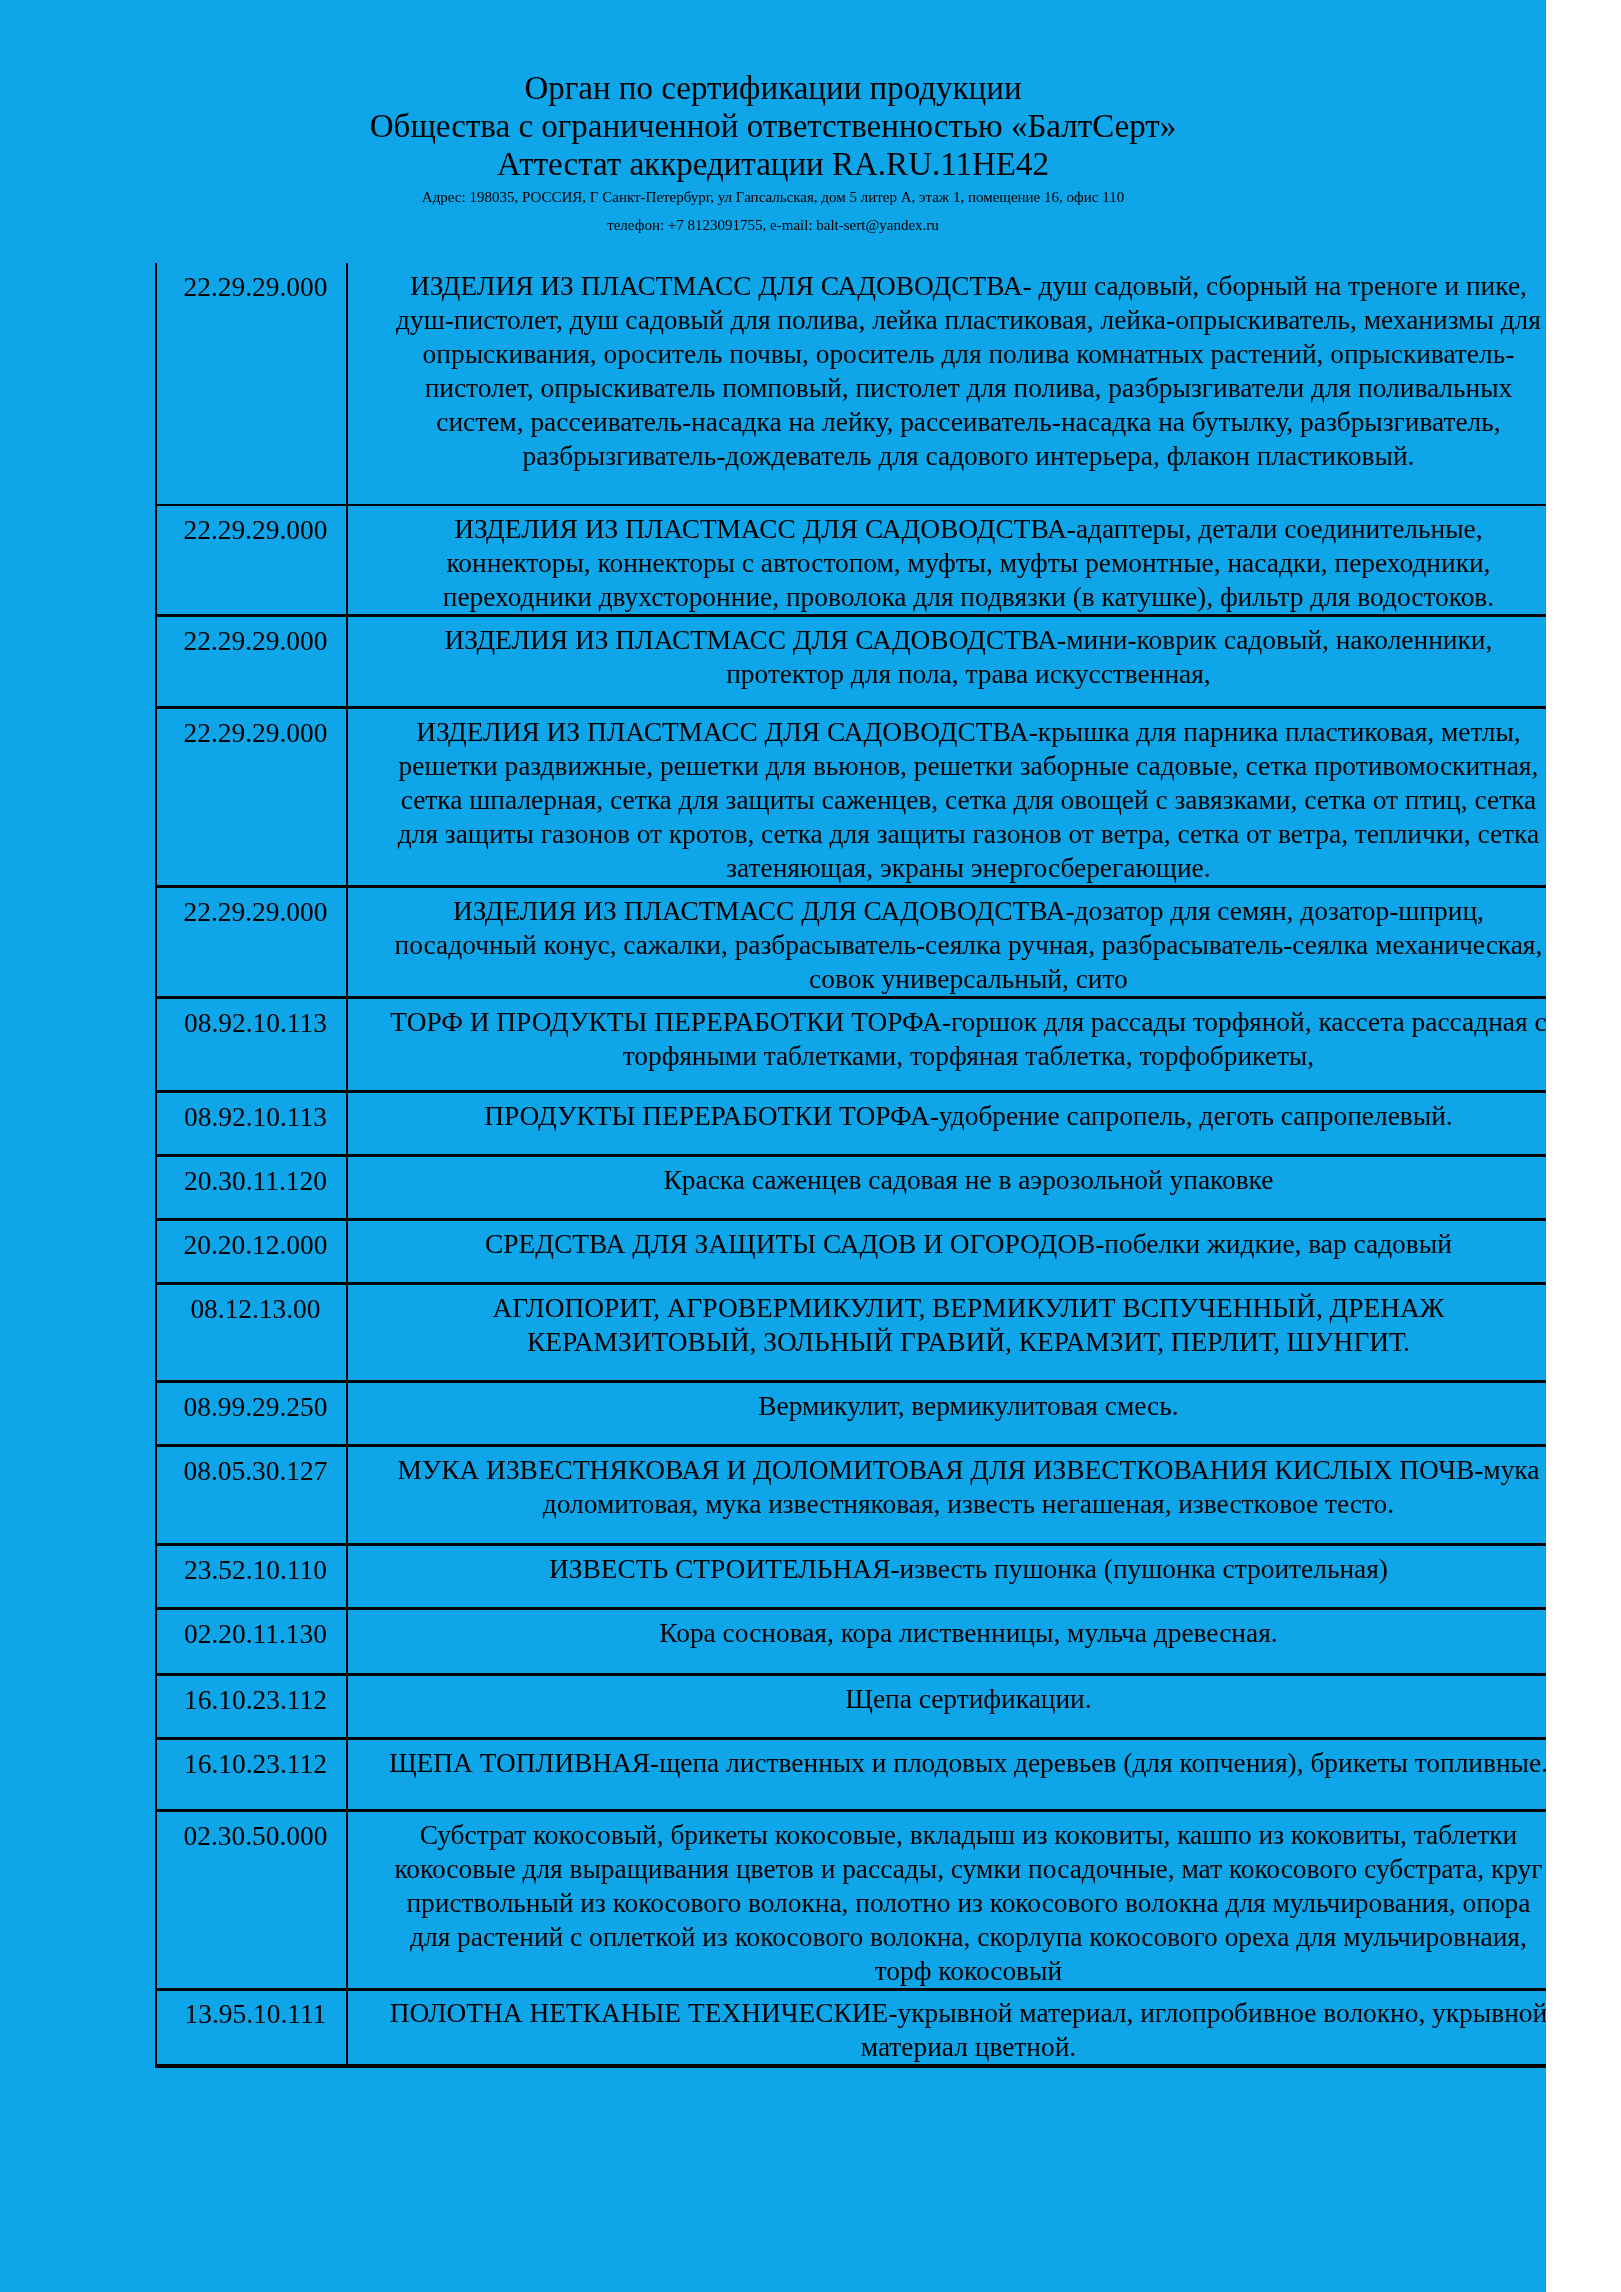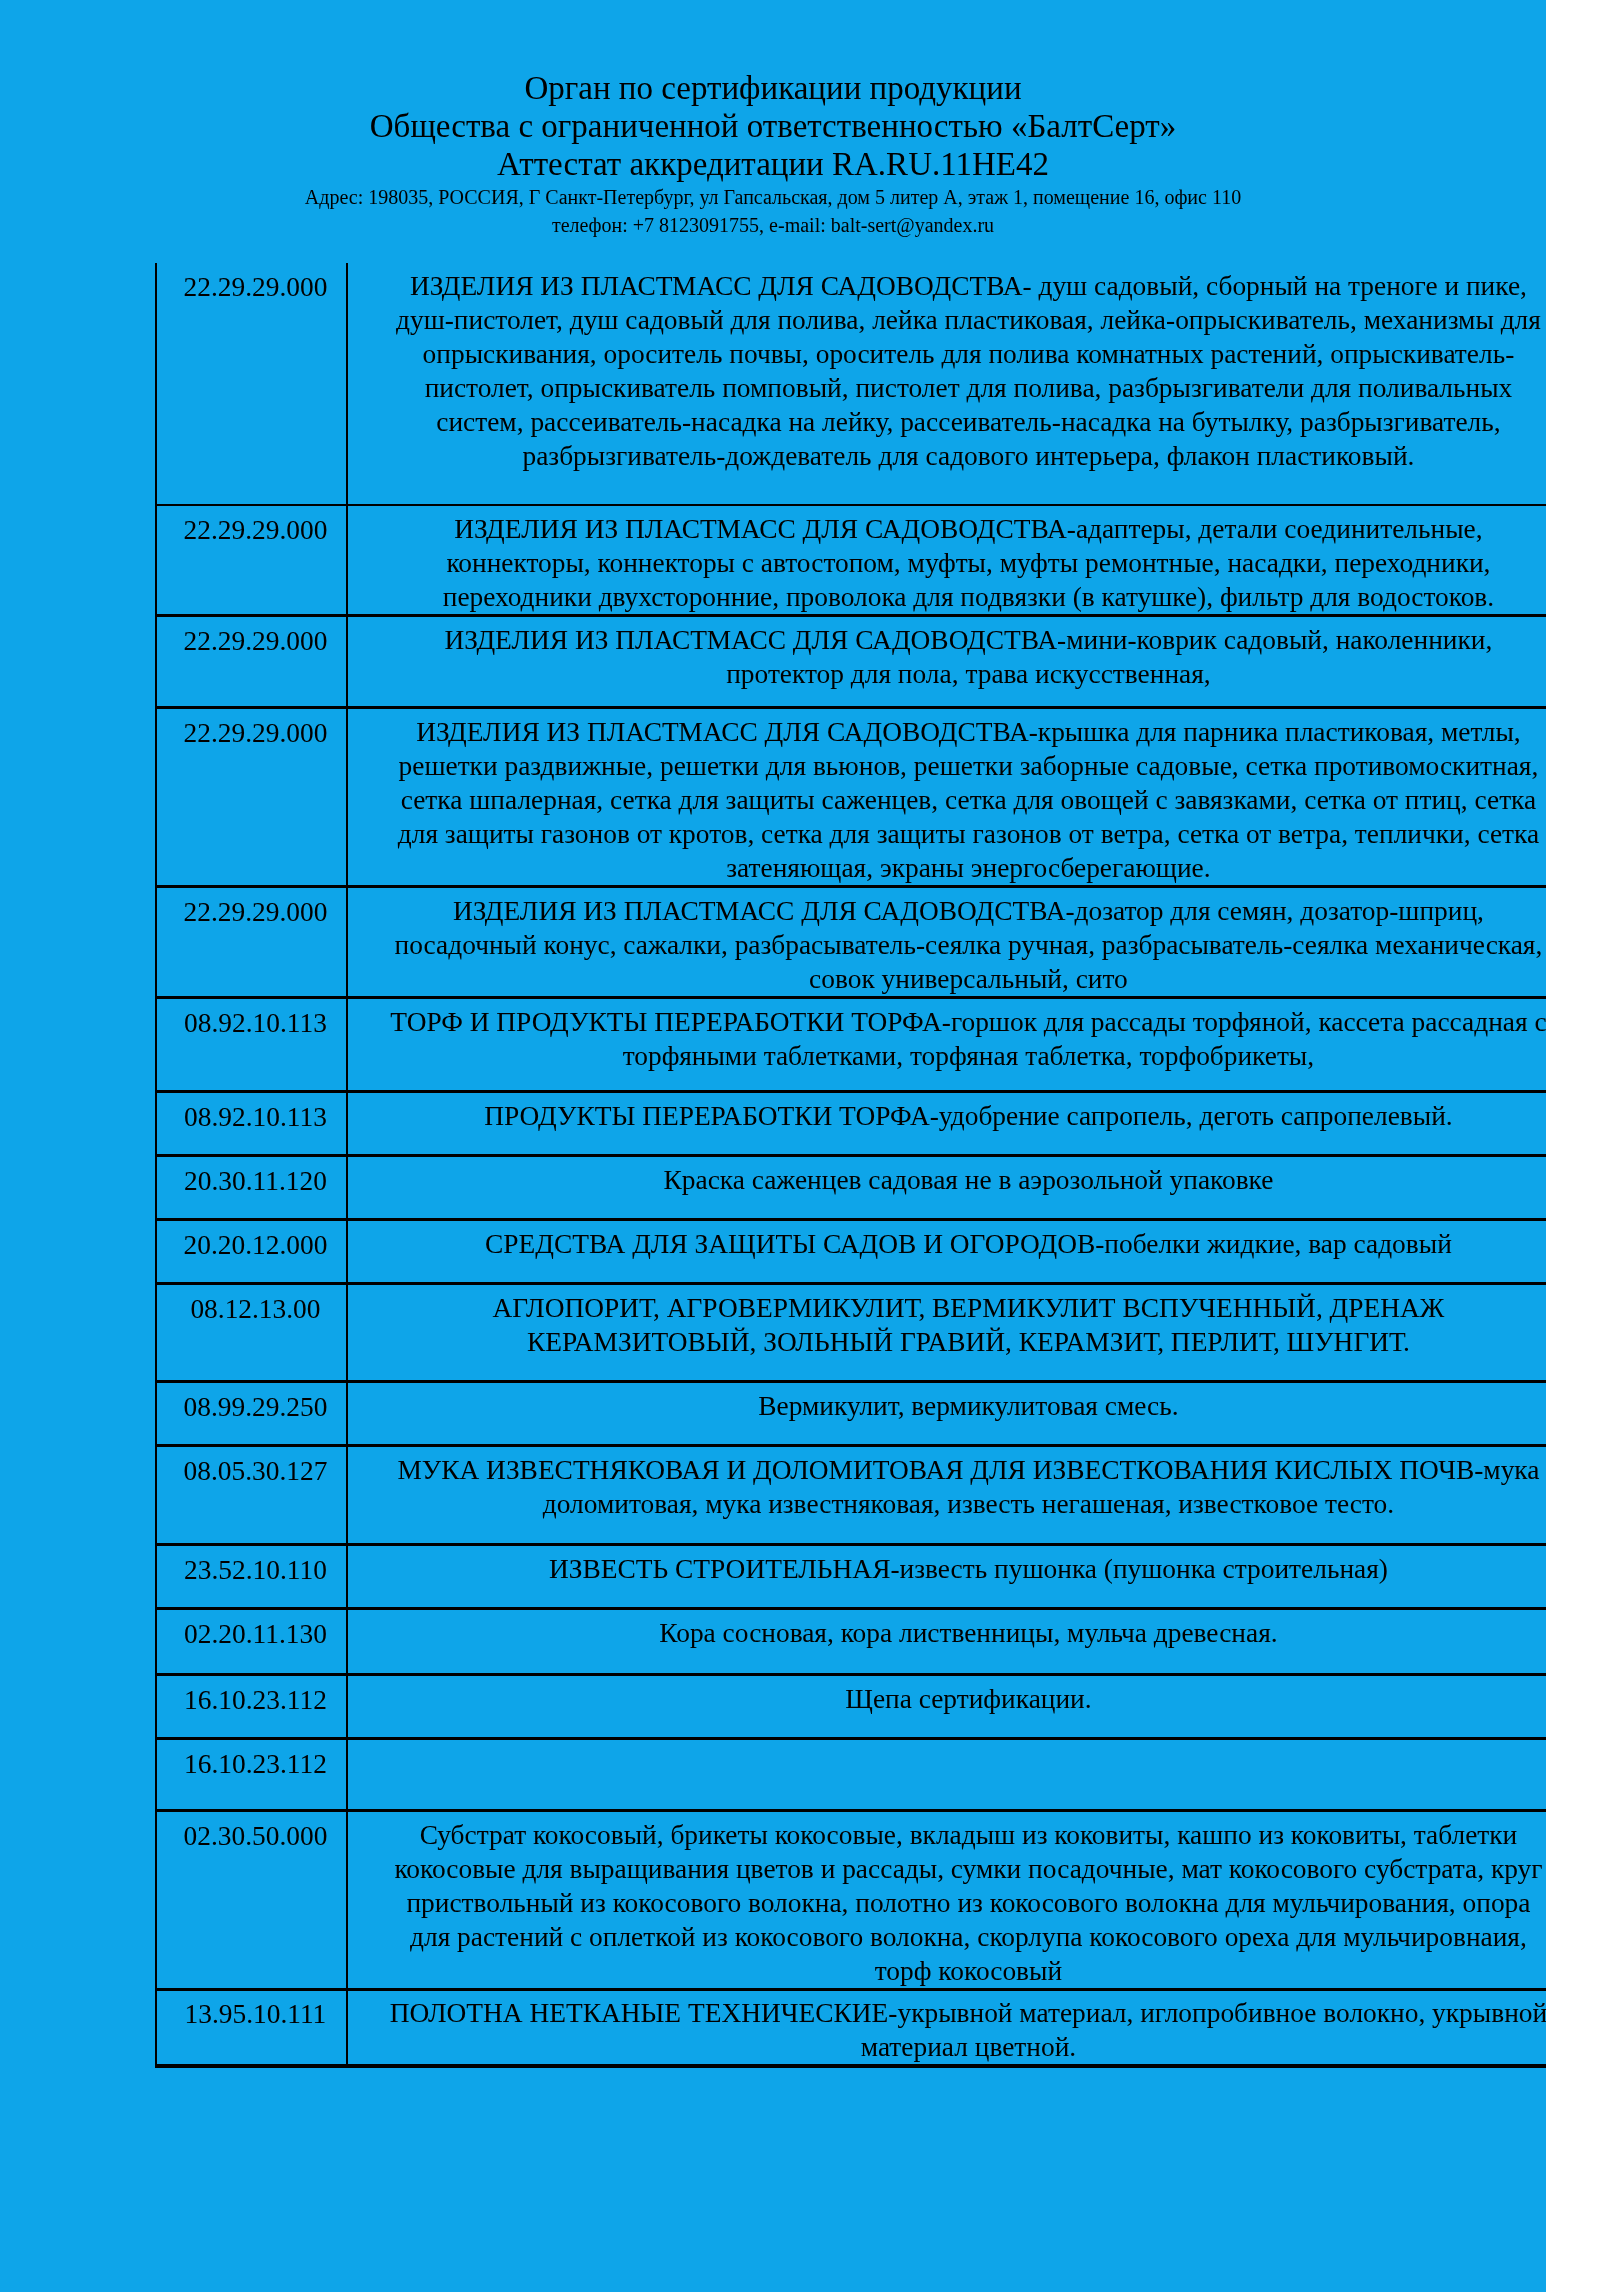--- a/index.html
+++ b/index.html
@@ -8,21 +8,21 @@
     width:1546px;height:2293px;
     background:#0ea5e9;color:#000000;
     font-family:"Liberation Serif","DejaVu Serif",serif;
     overflow:hidden;
   }
   .doc-header{
     position:absolute;top:69px;left:0;width:100%;
     text-align:center;
   }
   .h-line{font-size:33px;line-height:38px;}
-  .a-line{font-size:20px;line-height:28px;}
+  .a-line{font-size:15px;line-height:28px;}
   .cert-table{
     position:absolute;left:155px;top:263px;width:1408px;
     border-bottom:4.9px solid #000;
   }
   .row{display:flex;border-top:3.9px solid #000;text-align:center;}
   .row.first{border-top:none;}
   .row.thin{border-top:2px solid #000;}
   .code-cell{
     width:193px;box-sizing:border-box;flex:none;
     border-left:2.9px solid #000;border-right:2.9px solid #000;
@@ -112,20 +112,21 @@
     <div class="row r15">
       <div class="code-cell">02.20.11.130</div>
       <div class="desc-cell">Кора сосновая, кора лиственницы, мульча древесная.</div>
     </div>
     <div class="row r16">
       <div class="code-cell">16.10.23.112</div>
       <div class="desc-cell">Щепа сертификации.</div>
     </div>
     <div class="row r17">
       <div class="code-cell">16.10.23.112</div>
+      <div class="desc-cell">ЩЕПА ТОПЛИВНАЯ-щепа лиственных и плодовых деревьев (для копчения), брикеты топливные.</div>
     </div>
     <div class="row r18">
       <div class="code-cell">02.30.50.000</div>
       <div class="desc-cell">Субстрат кокосовый, брикеты кокосовые, вкладыш из коковиты, кашпо из коковиты, таблетки кокосовые для выращивания цветов и рассады, сумки посадочные, мат кокосового субстрата, круг приствольный из кокосового волокна, полотно из кокосового волокна для мульчирования, опора для растений с оплеткой из кокосового волокна, скорлупа кокосового ореха для мульчировнаия, торф кокосовый</div>
     </div>
     <div class="row r19">
       <div class="code-cell">13.95.10.111</div>
       <div class="desc-cell">ПОЛОТНА НЕТКАНЫЕ ТЕХНИЧЕСКИЕ-укрывной материал, иглопробивное волокно, укрывной материал цветной.</div>
     </div>
   </div>

